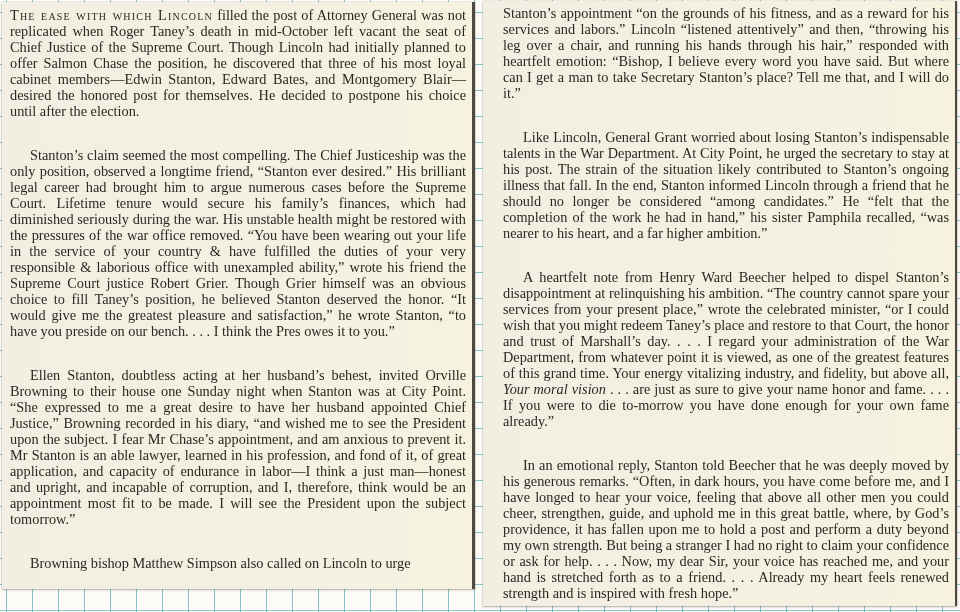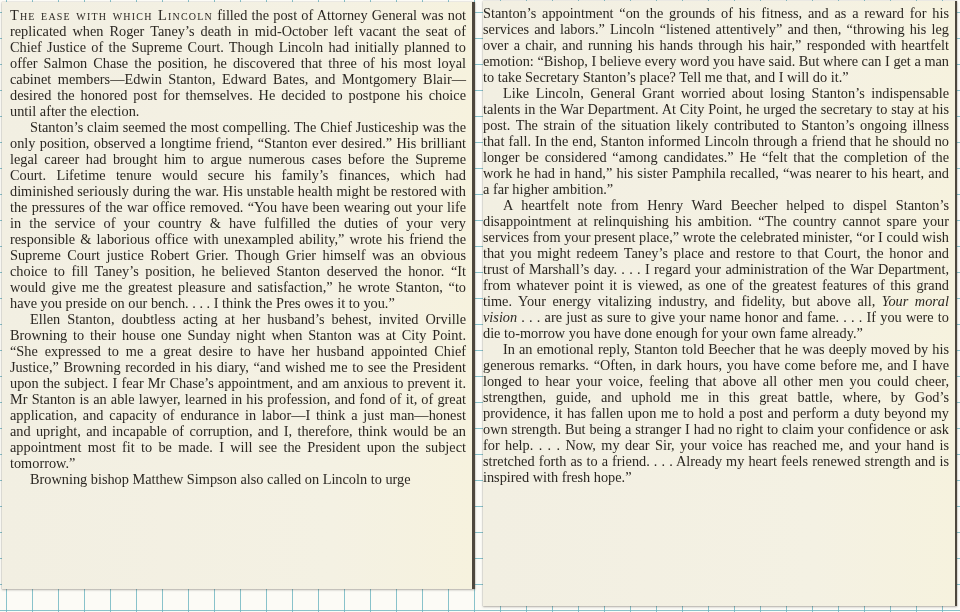--- a/index.html
+++ b/index.html
@@ -28,24 +28,24 @@
     -webkit-hyphens: auto;
   }
   .strip.left {
     left: 2px; top: 2px; width: 473px; height: 587px;
     border-right: 3px solid #4e483e;
     padding: 5px 6px 0 8px;
   }
   .strip.right {
     left: 483px; top: 1px; width: 474px; height: 605px;
     border-right: 2px solid #4e483e;
-    padding: 4px 6px 0 0;
+    padding: 4px 6px 0 20px;
   }
   .para { margin: 0; text-align: justify; }
-  .para.ind { text-indent: 20px; }
+  .para.ind { text-indent: 20px; margin-top: 28px; }
   .sc { font-variant: small-caps; letter-spacing: 1.2px; }
   .ital { font-style: italic; }
 </style>
 </head>
 <body>
 
 <div class="strip left">
   <p class="para"><span class="sc">The ease with which Lincoln</span><span> filled the post of Attorney General was not replicated when Roger Taney’s death in mid-October left vacant the seat of Chief Justice of the Supreme Court. Though Lincoln had initially planned to offer Salmon Chase the position, he discovered that three of his most loyal cabinet members—Edwin Stanton, Edward Bates, and Montgomery Blair—desired the honored post for themselves. He decided to postpone his choice until after the election.</span></p>
   <p class="para ind">Stanton’s claim seemed the most compelling. The Chief Justiceship was the only position, observed a longtime friend, “Stanton ever desired.” His brilliant legal career had brought him to argue numerous cases before the Supreme Court. Lifetime tenure would secure his family’s finances, which had diminished seriously during the war. His unstable health might be restored with the pressures of the war office removed. “You have been wearing out your life in the service of your country &amp; have fulfilled the duties of your very responsible &amp; laborious office with unexampled ability,” wrote his friend the Supreme Court justice Robert Grier. Though Grier himself was an obvious choice to fill Taney’s position, he believed Stanton deserved the honor. “It would give me the greatest pleasure and satisfaction,” he wrote Stanton, “to have you preside on our bench. . . . I think the Pres owes it to you.”</p>
   <p class="para ind">Ellen Stanton, doubtless acting at her husband’s behest, invited Orville Browning to their house one Sunday night when Stanton was at City Point. “She expressed to me a great desire to have her husband appointed Chief Justice,” Browning recorded in his diary, “and wished me to see the President upon the subject. I fear Mr Chase’s appointment, and am anxious to prevent it. Mr Stanton is an able lawyer, learned in his profession, and fond of it, of great application, and capacity of endurance in labor—I think a just man—honest and upright, and incapable of corruption, and I, therefore, think would be an appointment most fit to be made. I will see the President upon the subject tomorrow.”</p>

